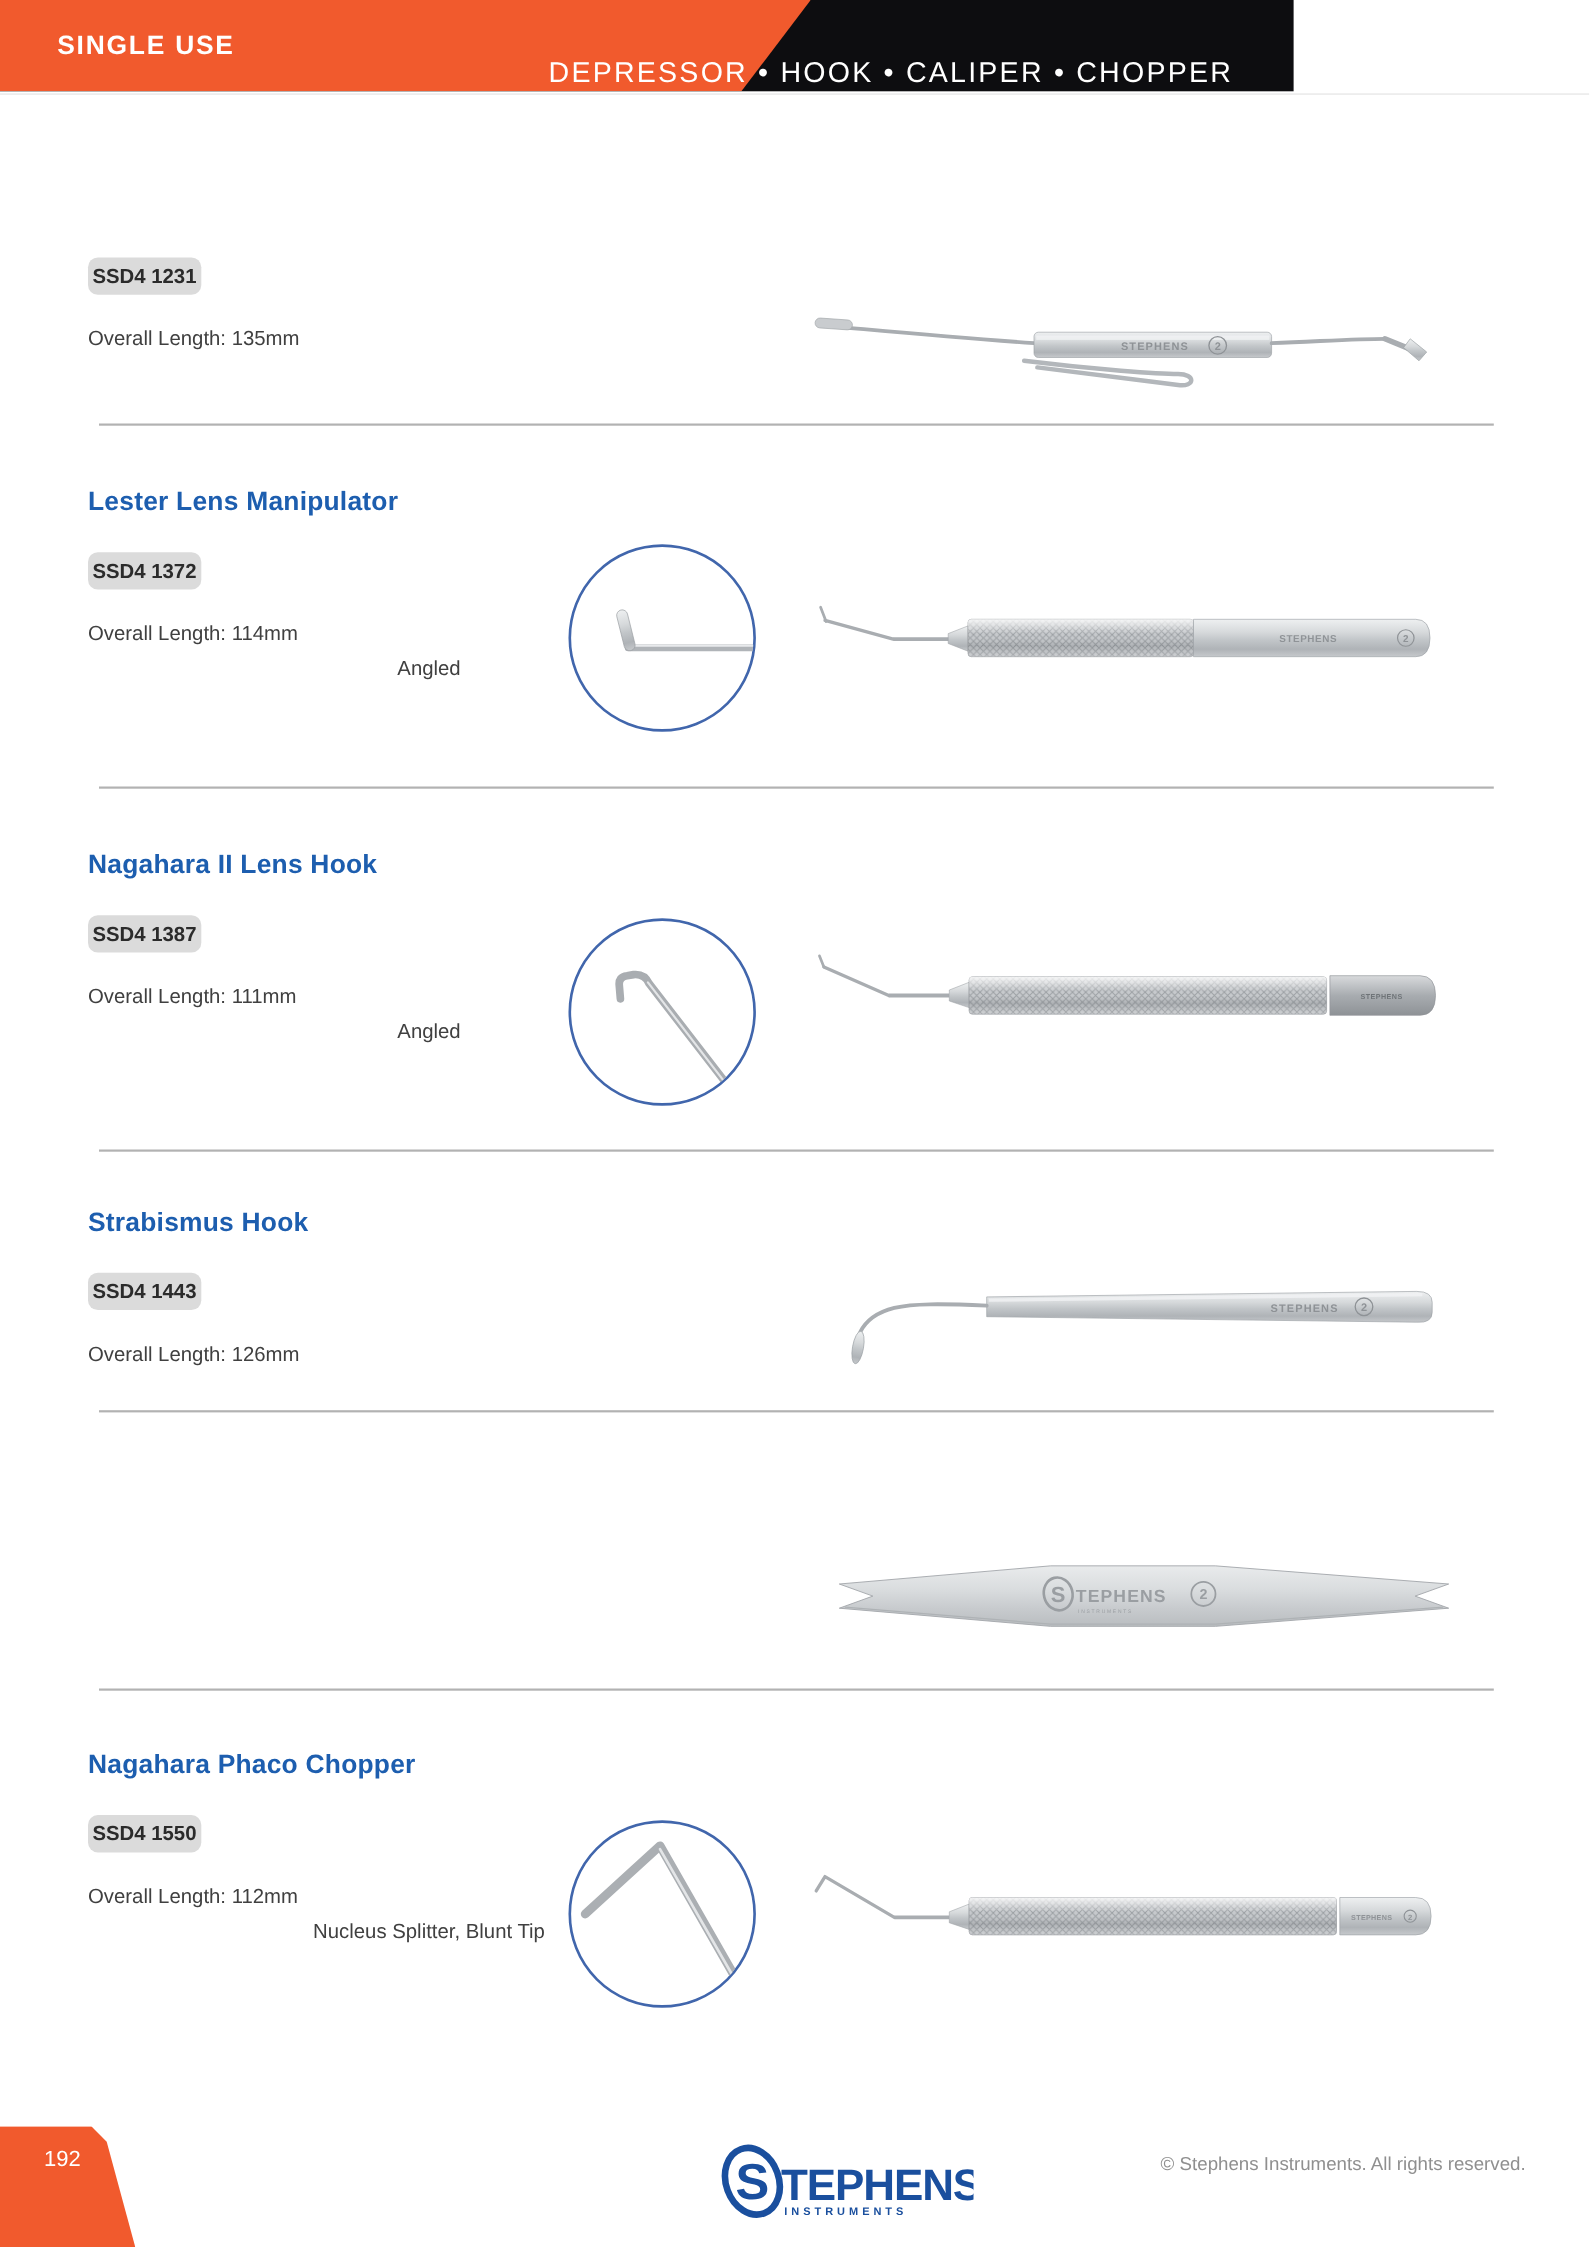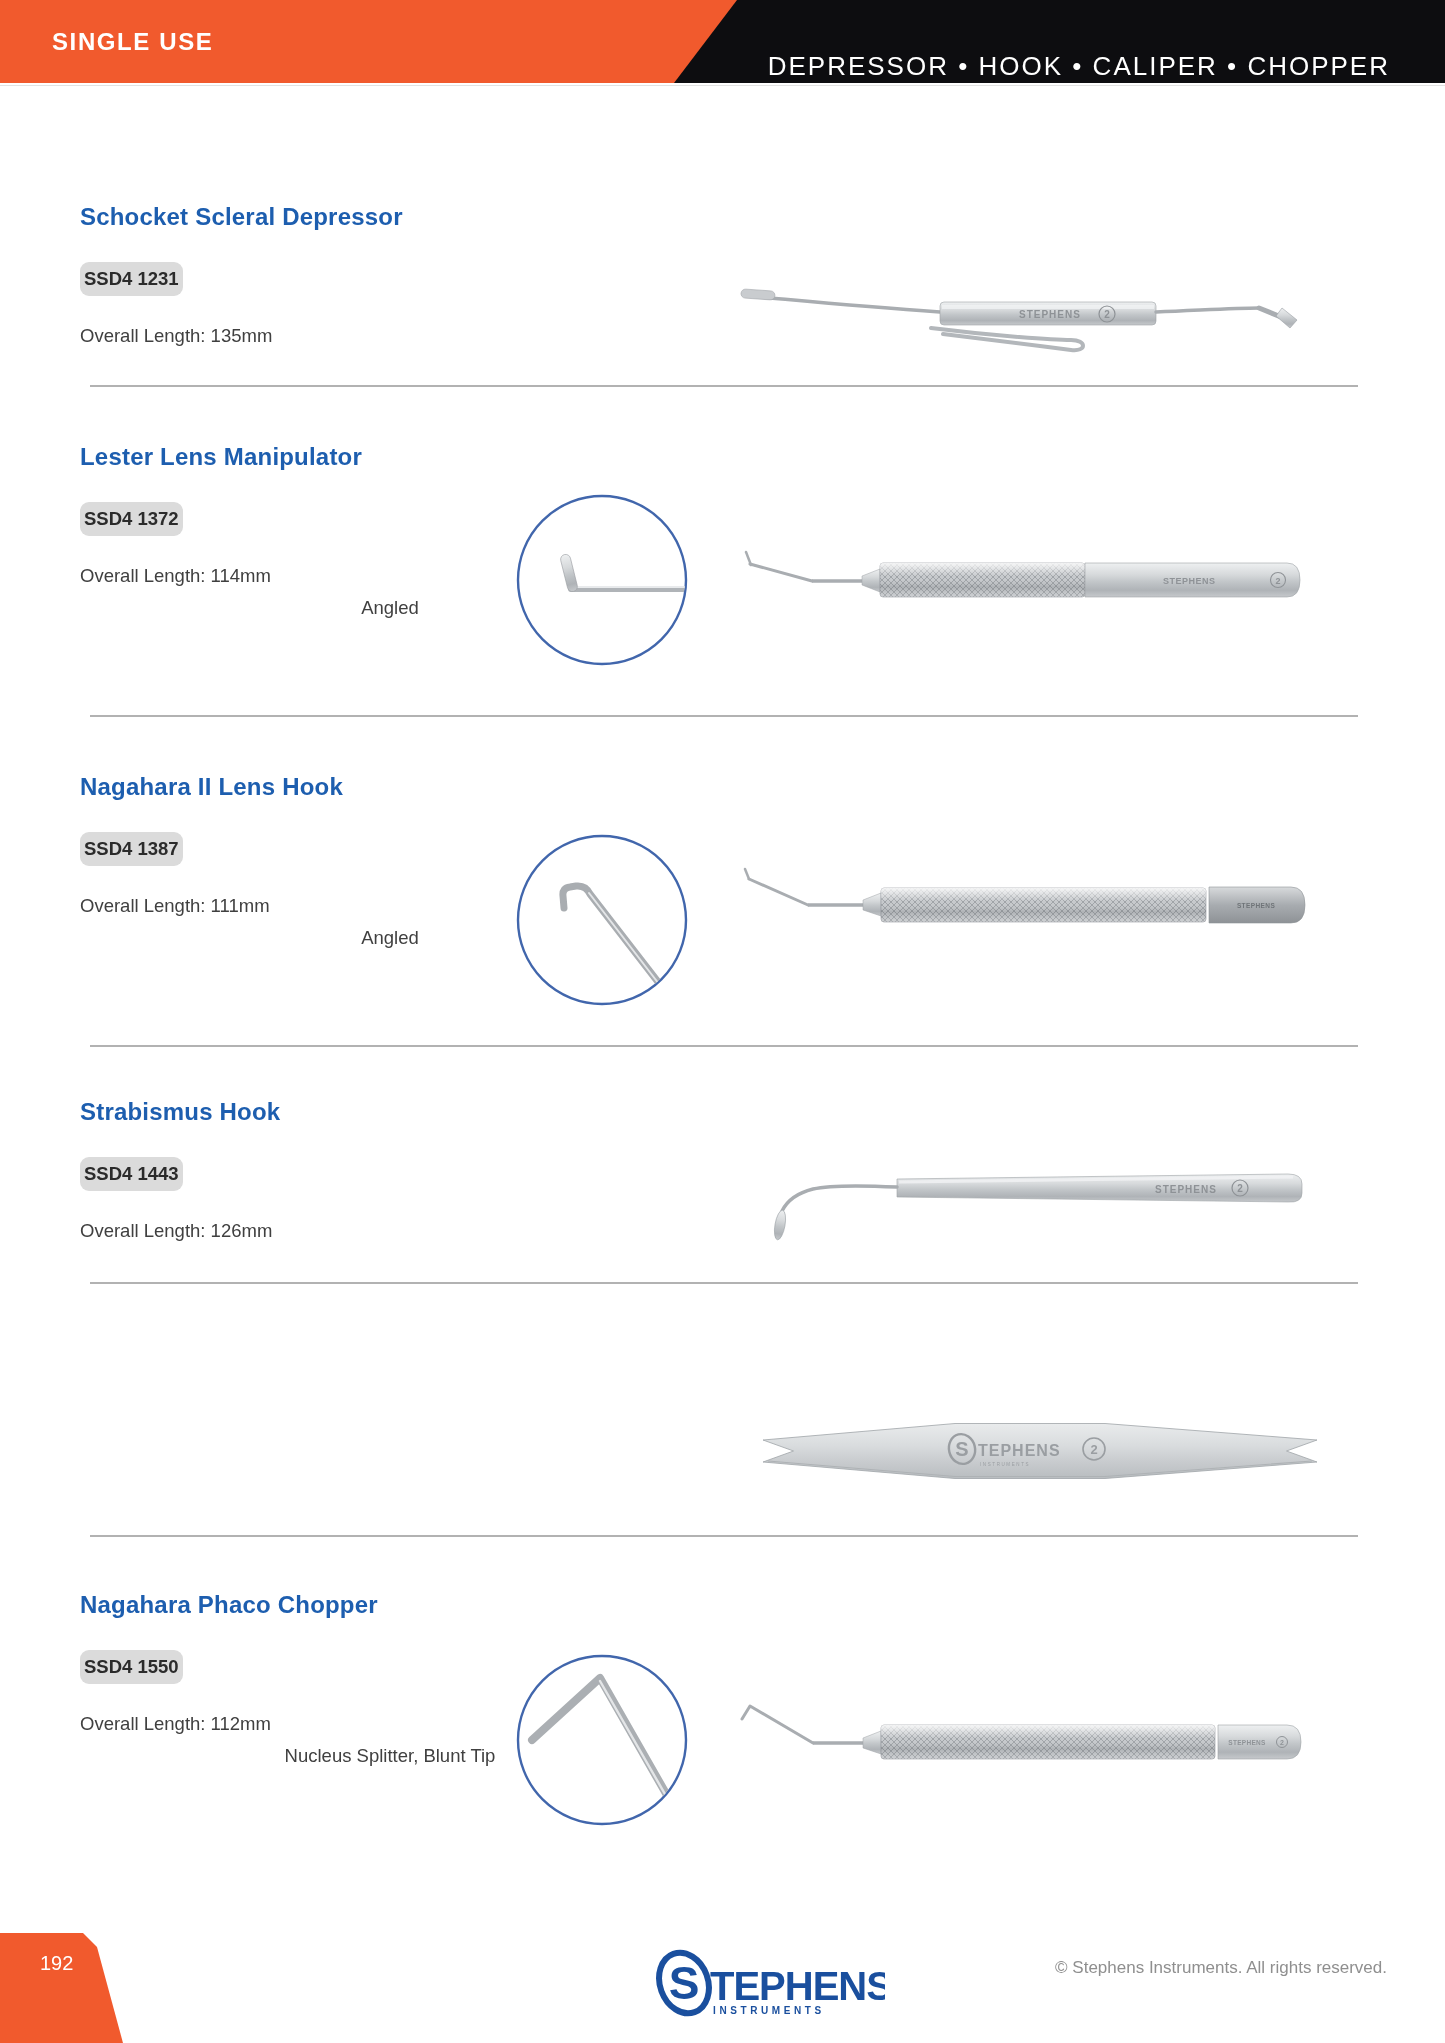--- a/index.html
+++ b/index.html
@@ -1,21 +1,21 @@
 <!DOCTYPE html>
 <html><head>
 <meta charset="utf-8">
 <style>
   html,body { margin:0; padding:0; background:#ffffff; }
   .page {
     position:relative; width:1445px; height:2043px; background:#ffffff;
     font-family:"Liberation Sans", sans-serif; overflow:hidden;
   }
   
-  .header { position:absolute; top:0; left:0; width:1445px; height:83px; background:#0d0d10; }
+  .header { position:absolute; top:0; left:0; width:1176px; height:83px; background:#0d0d10; }
   .header-orange { position:absolute; top:0; left:0; width:1445px; height:83px; background:#f15a2d;
     clip-path:polygon(0 0, 737px 0, 674px 100%, 0 100%); }
   .header-left-text { position:absolute; left:52px; top:50%; transform:translateY(-50%);
     color:#ffffff; font-size:24px; font-weight:700; letter-spacing:1.6px; }
   .header-right-text { position:absolute; right:55px; top:50%; transform:translateY(-50%);
     color:#ffffff; font-size:26px; font-weight:400; letter-spacing:2px;margin-top:24px; }
   .header-shadow { position:absolute; top:85px; left:0; width:1445px; height:1px; background:#e2e2e2; }
 
   
   .section { position:absolute; left:80px; width:620px; }
@@ -76,21 +76,20 @@
   </svg>
 
   <div class="header">
     <div class="header-orange"></div>
     <div class="header-left-text">SINGLE USE</div>
     <div class="header-right-text">DEPRESSOR • HOOK • CALIPER • CHOPPER</div>
   </div>
   <div class="header-shadow"></div>
 
   <div class="section" style="top:203px">
-    <h2 class="title">Schocket Scleral Depressor</h2>
     <div class="badge">SSD4 1231</div>
     <div class="spec">Overall Length: 135mm</div>
   </div>
   <svg class="instrument" style="left:735px; top:270px" width="580" height="100" viewBox="0 0 580 100">
     <g>
       <path d="M14 26 C60 30 120 36 205 42" stroke="#a9adb1" stroke-width="3.5" fill="none" stroke-linecap="round"></path>
       <rect x="6" y="20" width="34" height="9" rx="4.5" fill="#c9cccf" stroke="#a2a6aa" stroke-width="0.6" transform="rotate(4 23 24)"></rect>
     </g>
     <g>
       <rect x="205" y="32" width="216" height="23" rx="4" fill="url(#met)" stroke="#9ea2a6" stroke-width="0.6"></rect>

